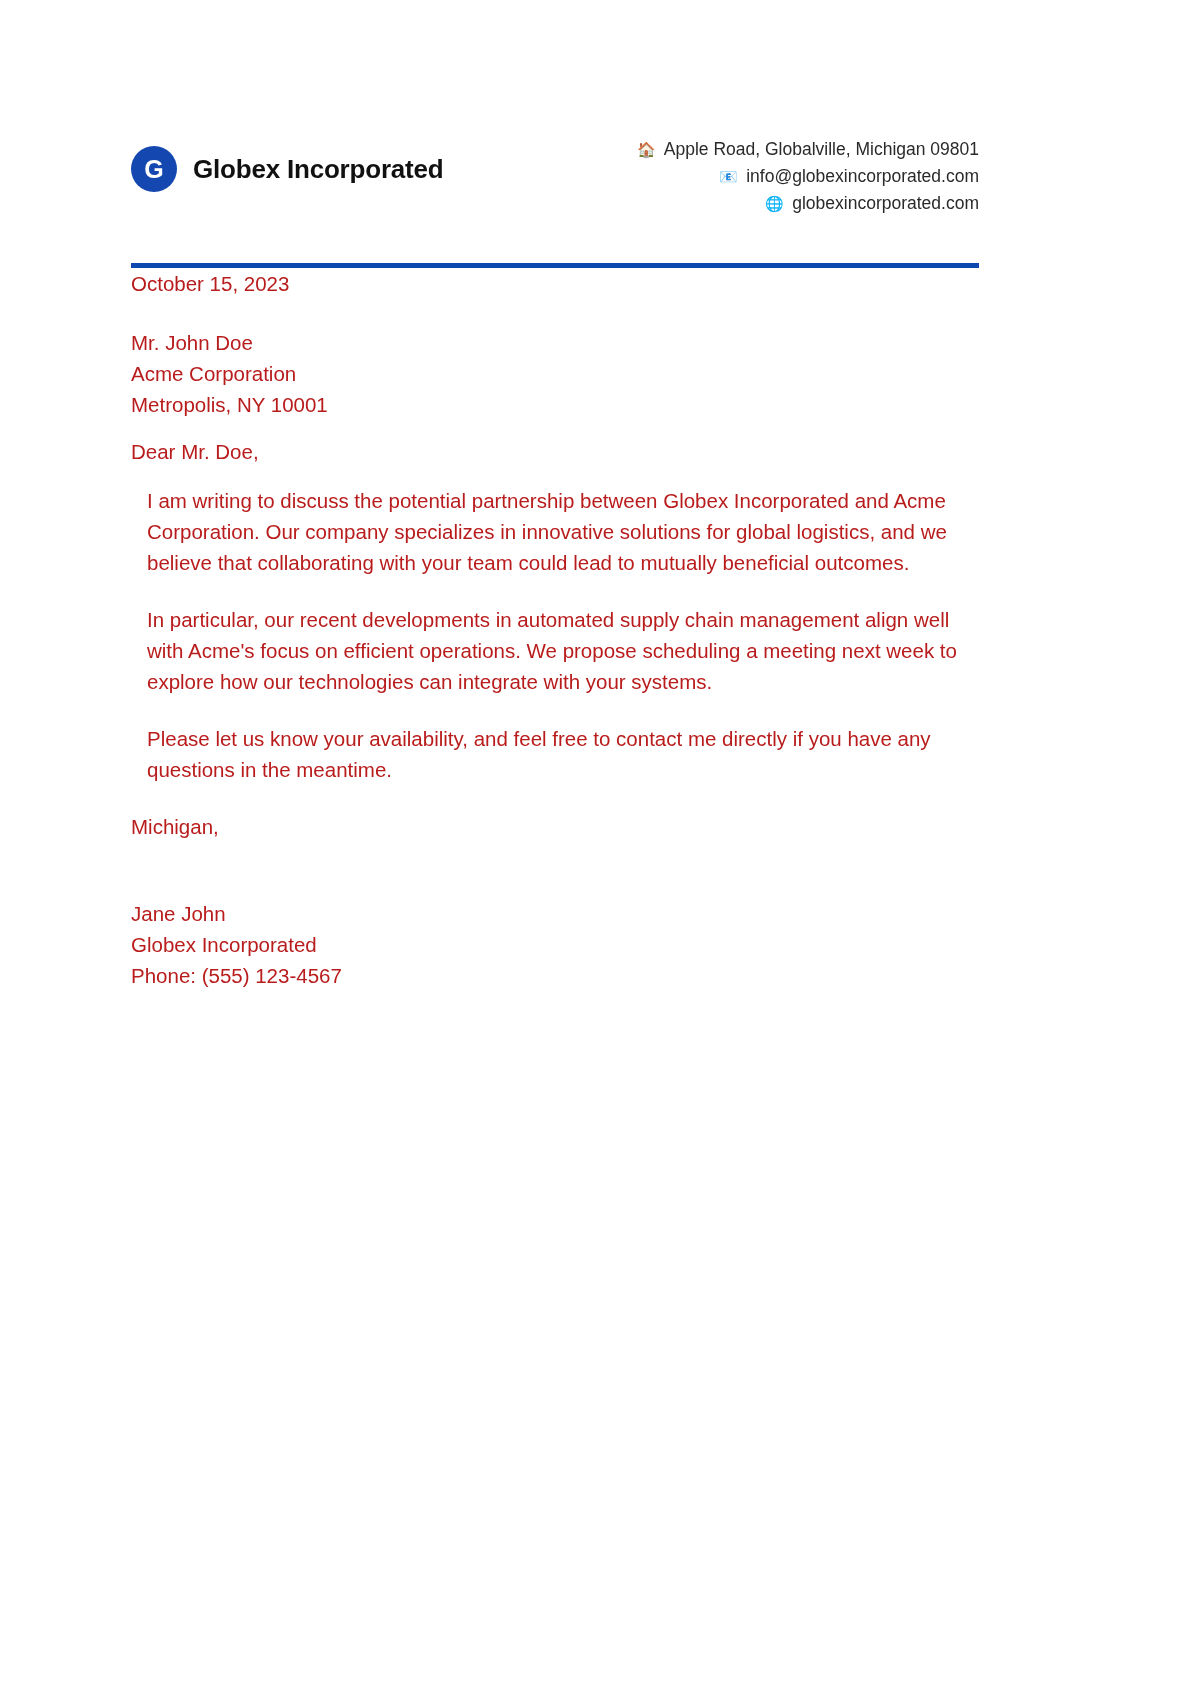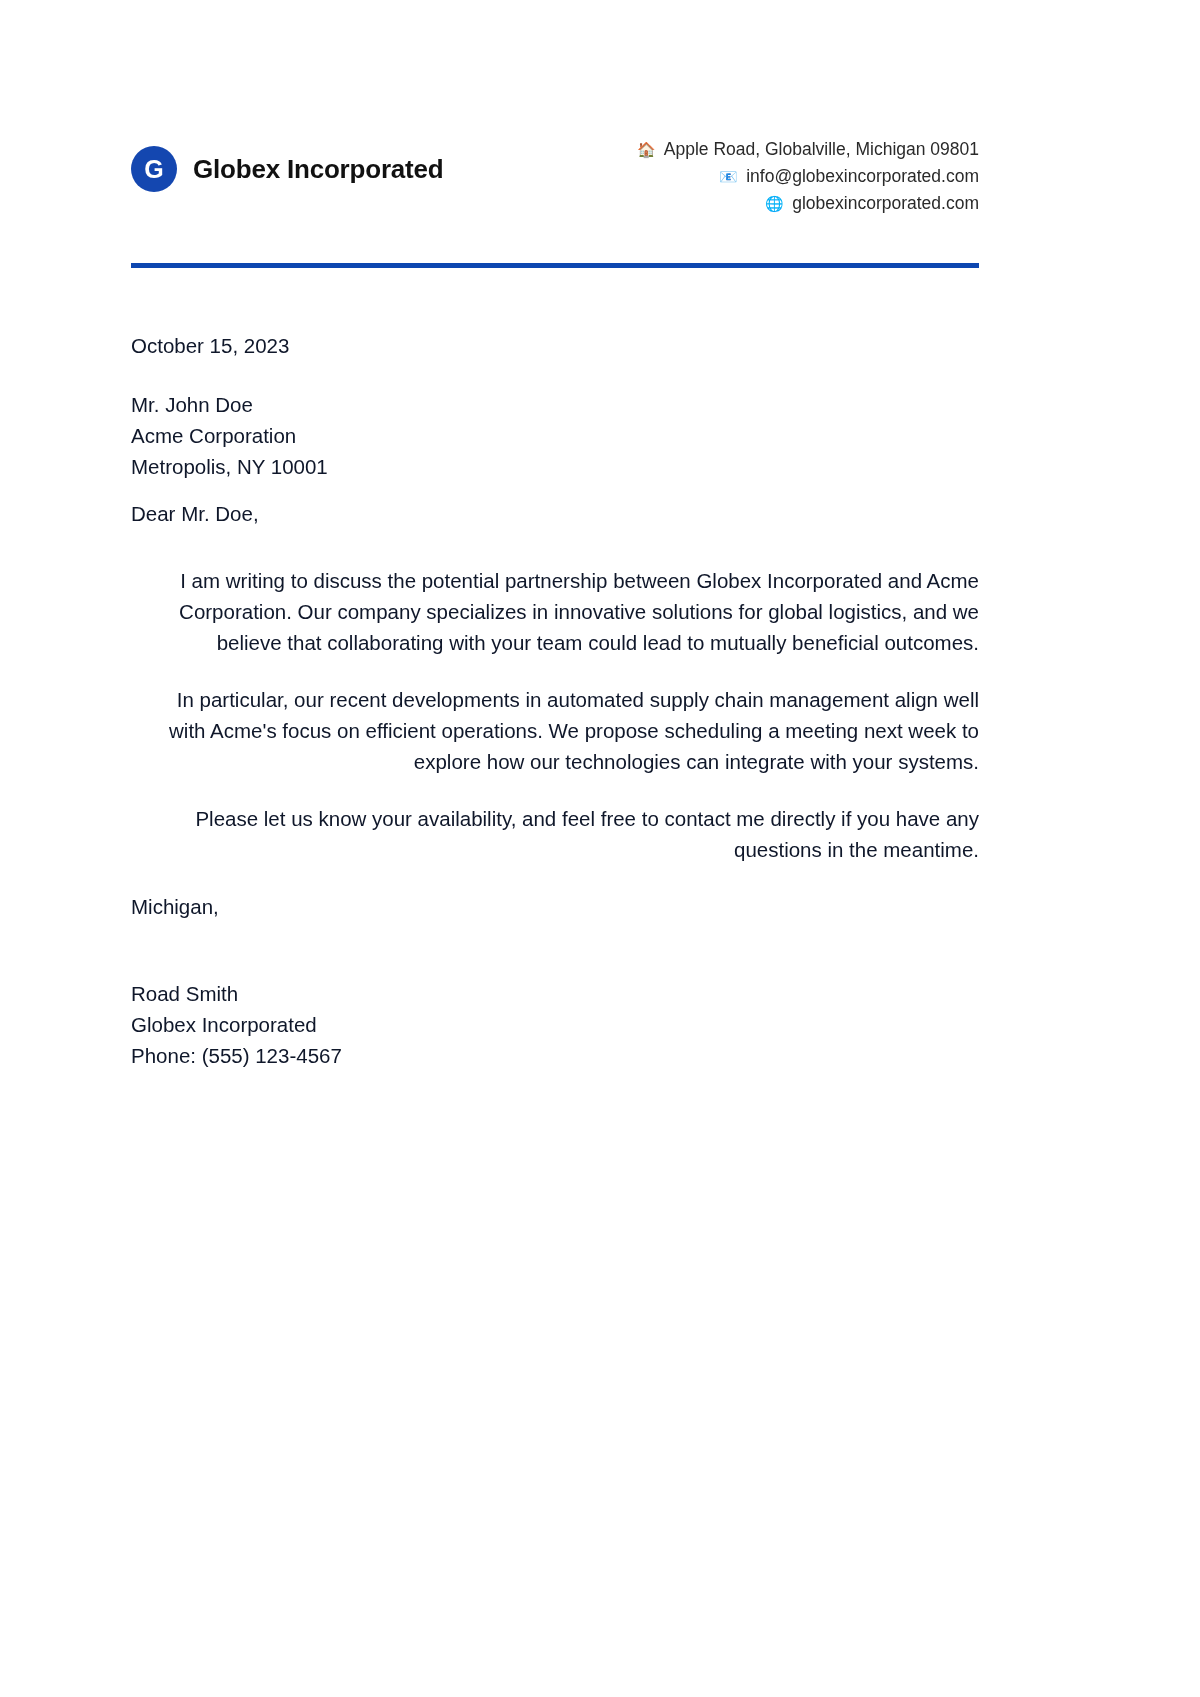--- a/index.html
+++ b/index.html
@@ -93,44 +93,43 @@
   }
 
   .divider {
     height: 5px;
     background: #0d47b0;
     margin-top: 46px;
   }
 
   
   .letter {
-    padding-top: 62px;
     font-size: 20.5px;
     line-height: 31px;
-    color: #0f172a;
+    color: #b91c1c;
   }
 
   .date-line {
     margin: 0 0 28px 0;
   }
 
   .recipient {
     margin: 0 0 16px 0;
   }
   .recipient div {
     line-height: 31px;
   }
 
   .salutation {
-    margin: 0 0 36px 0;
+    margin: 0 0 18px 0;
   }
 
   .body-paragraph {
     margin: 0 0 26px 16px;
-    text-align: right;
+    text-align: left;
   }
 
   .closing {
     margin: 0 0 56px 0;
   }
 
   .signature div {
     line-height: 31px;
   }
 </style>
@@ -183,20 +182,20 @@
 
       <p class="body-paragraph">I am writing to discuss the potential partnership between Globex Incorporated and Acme Corporation. Our company specializes in innovative solutions for global logistics, and we believe that collaborating with your team could lead to mutually beneficial outcomes.</p>
 
       <p class="body-paragraph">In particular, our recent developments in automated supply chain management align well with Acme's focus on efficient operations. We propose scheduling a meeting next week to explore how our technologies can integrate with your systems.</p>
 
       <p class="body-paragraph">Please let us know your availability, and feel free to contact me directly if you have any questions in the meantime.</p>
 
       <p class="closing">Michigan,</p>
 
       <div class="signature">
-        <div>Road Smith</div>
+        <div>Jane John</div>
         <div>Globex Incorporated</div>
         <div>Phone: (555) 123-4567</div>
       </div>
 
     </div>
   </div>
 </div>
 
 </body></html>

